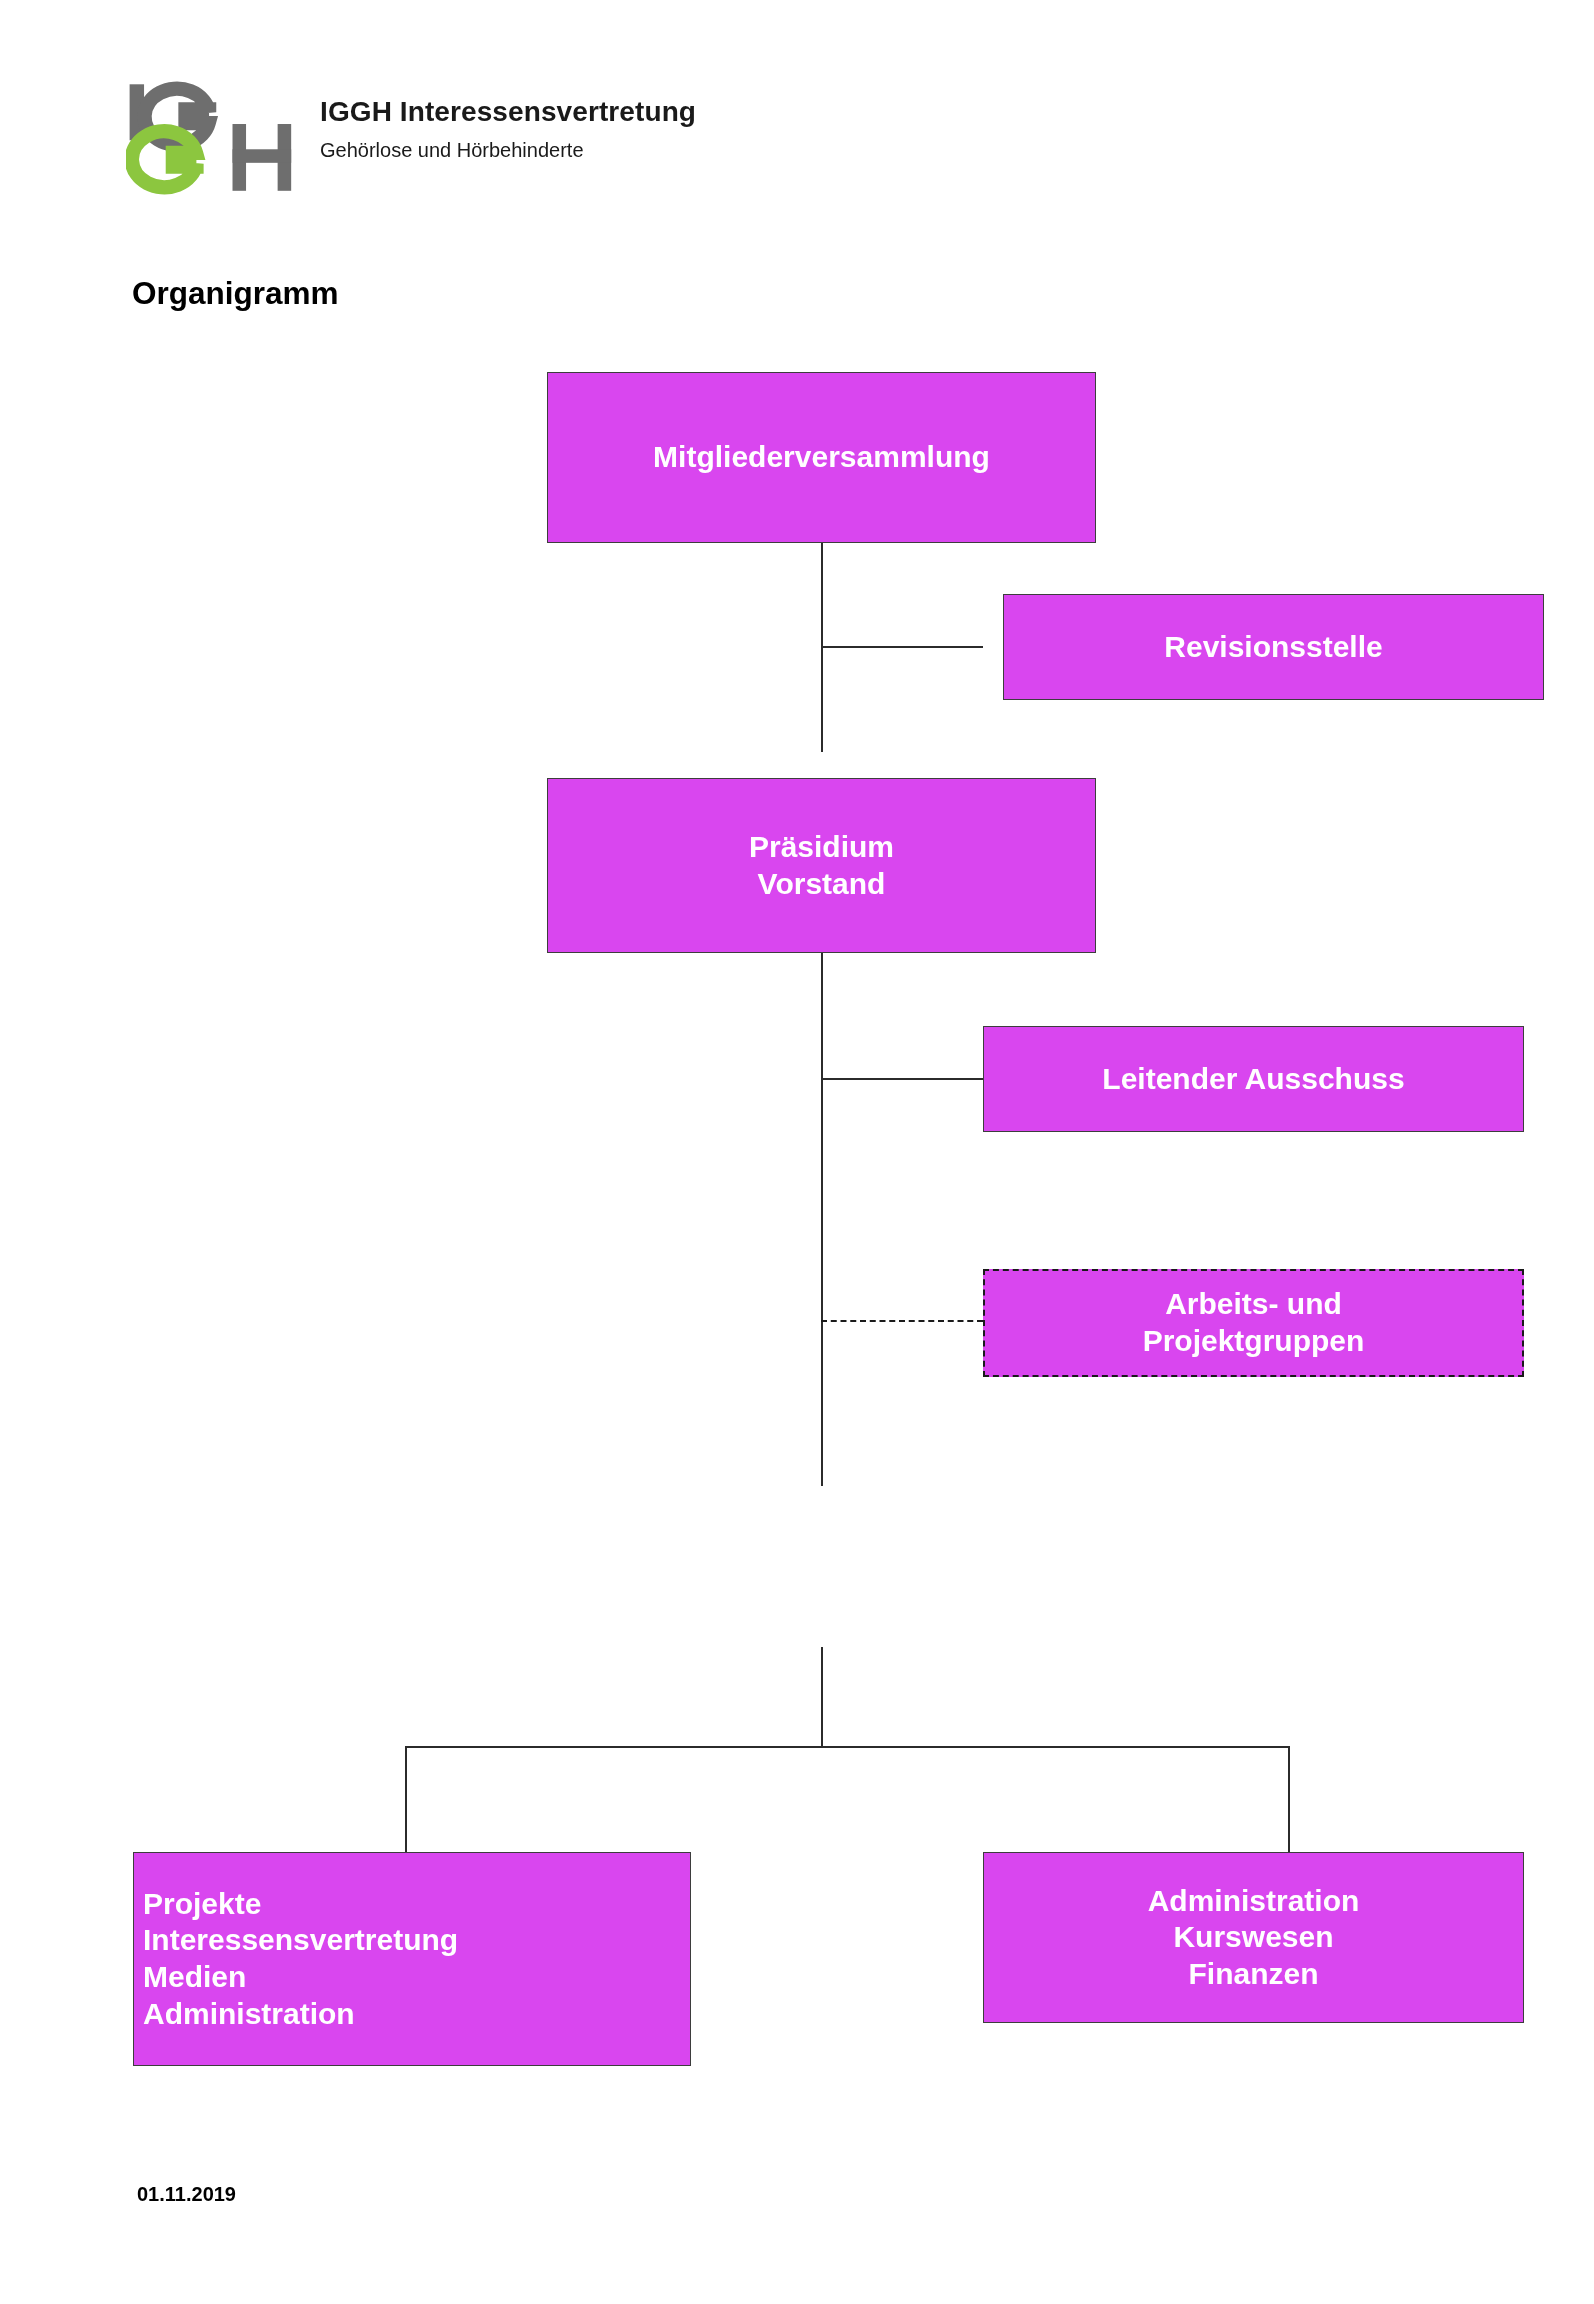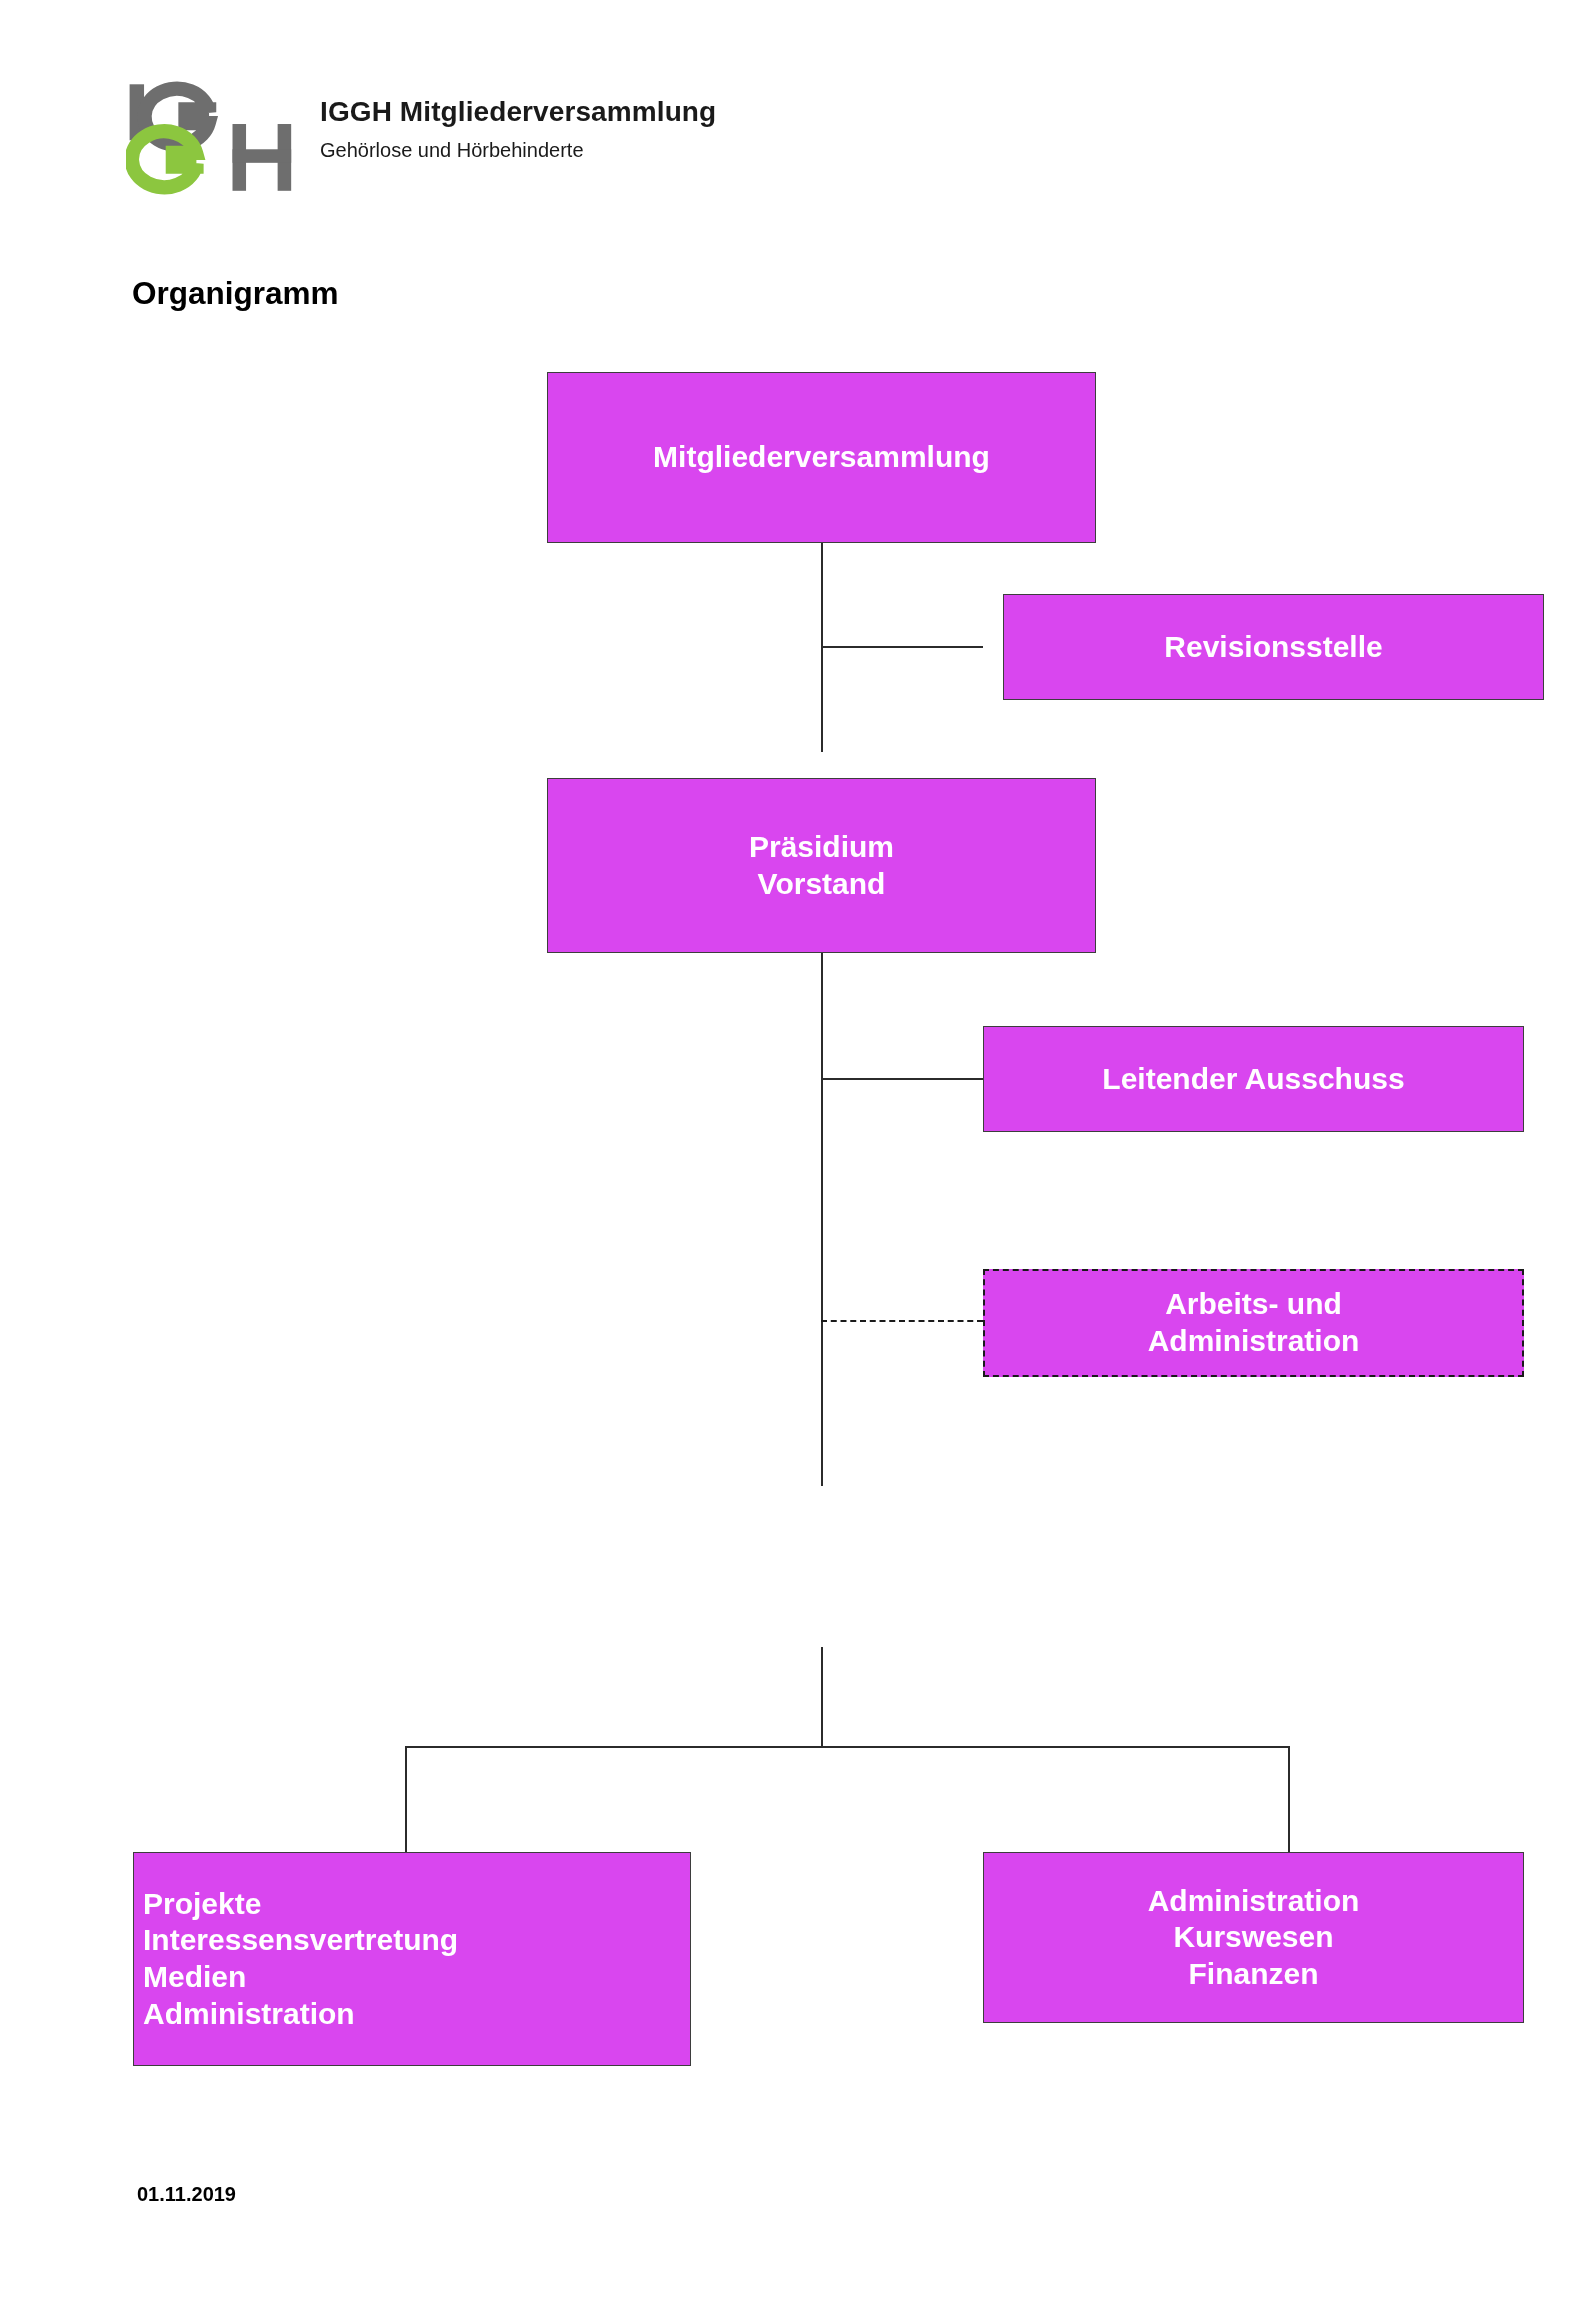--- a/index.html
+++ b/index.html
@@ -134,21 +134,21 @@
         <path d="M92 39 a36 31 0 1 0 -0.5 12 L66 51 L66 36 L92 36 Z" fill="none" stroke="#6e6e6e" stroke-width="16"></path>
 
         <path d="M118 96 a36 31 0 1 1 -0.5 -12 L92 84 L92 99 L118 99 Z" fill="none" stroke="#8cc63f" stroke-width="16" transform="translate(-40,0)"></path>
 
         <rect x="118" y="52" width="15" height="74" fill="#6e6e6e"></rect>
         <rect x="168" y="52" width="15" height="74" fill="#6e6e6e"></rect>
         <rect x="118" y="80" width="65" height="15" fill="#6e6e6e"></rect>
       </svg>
     </div>
     <div id="logo-text">
-      <div id="logo-line1">IGGH Mitgliederversammlung</div>
+      <div id="logo-line1">IGGH Interessensvertretung</div>
       <div id="logo-line2">Gehörlose und Hörbehinderte</div>
     </div>
   </div>
 
   <div id="page-title">Organigramm</div>
 
   <div id="chart">
 
     <div class="conn v" style="left:821px; top:540px; height:212px;"></div>
 
@@ -177,21 +177,21 @@
       <span class="lines">Präsidium
 Vorstand</span>
     </div>
 
     <div class="node" style="left:983px; top:1026px; width:541px; height:106px;">
       <span class="lines">Leitender Ausschuss</span>
     </div>
 
     <div class="node dashed" style="left:983px; top:1269px; width:541px; height:108px;">
       <span class="lines">Arbeits- und
-Administration</span>
+Projektgruppen</span>
     </div>
 
 
     <div class="node left-align" style="left:133px; top:1852px; width:558px; height:214px;">
       <span class="lines">Projekte
 Interessensvertretung
 Medien
 Administration</span>
     </div>
 

